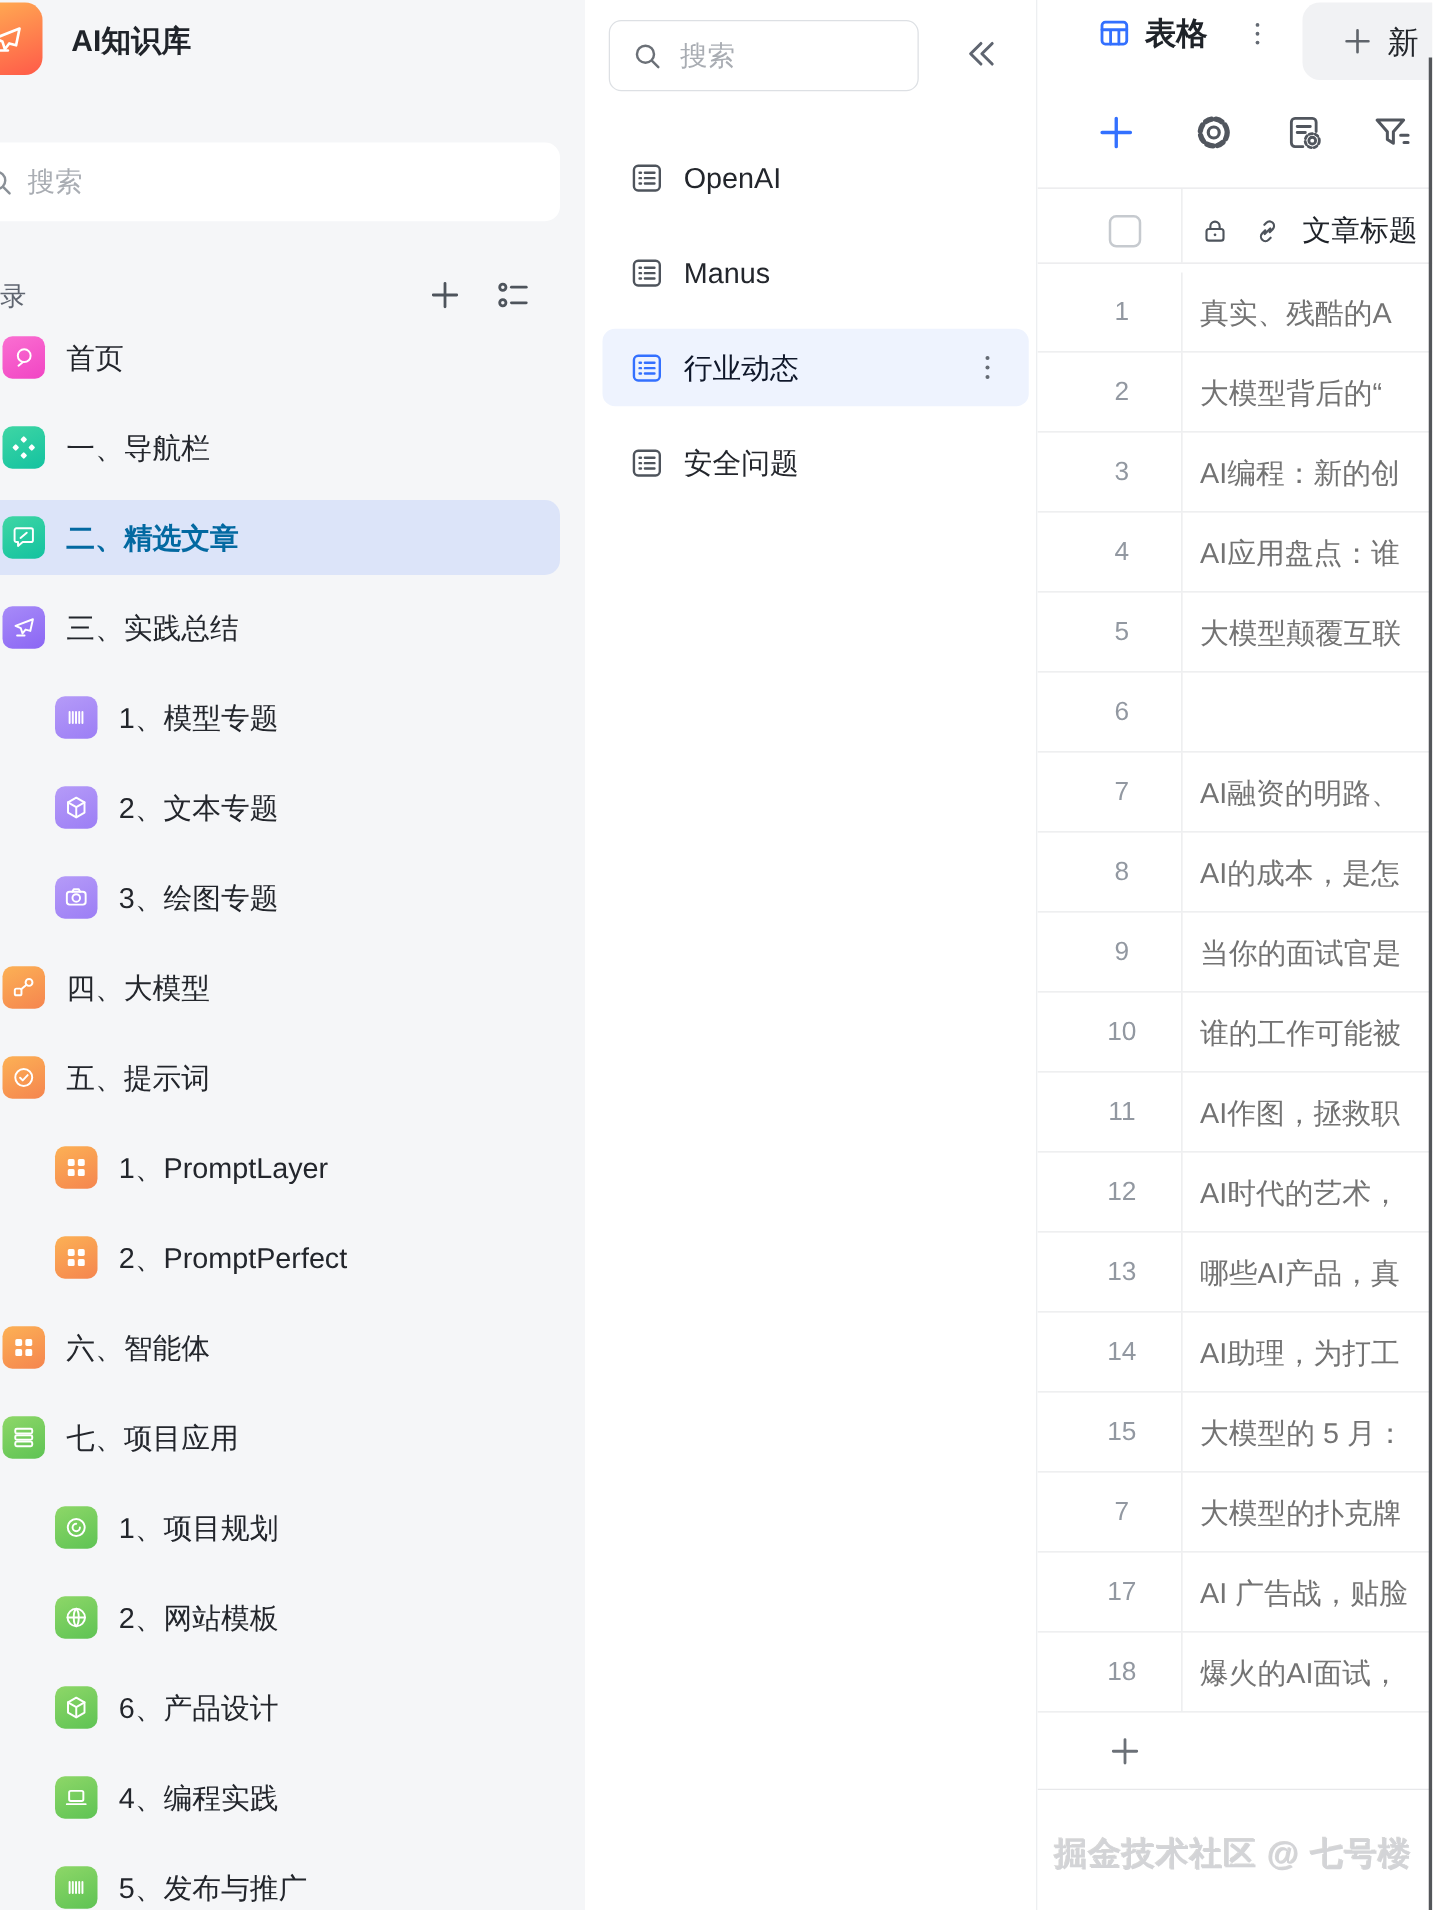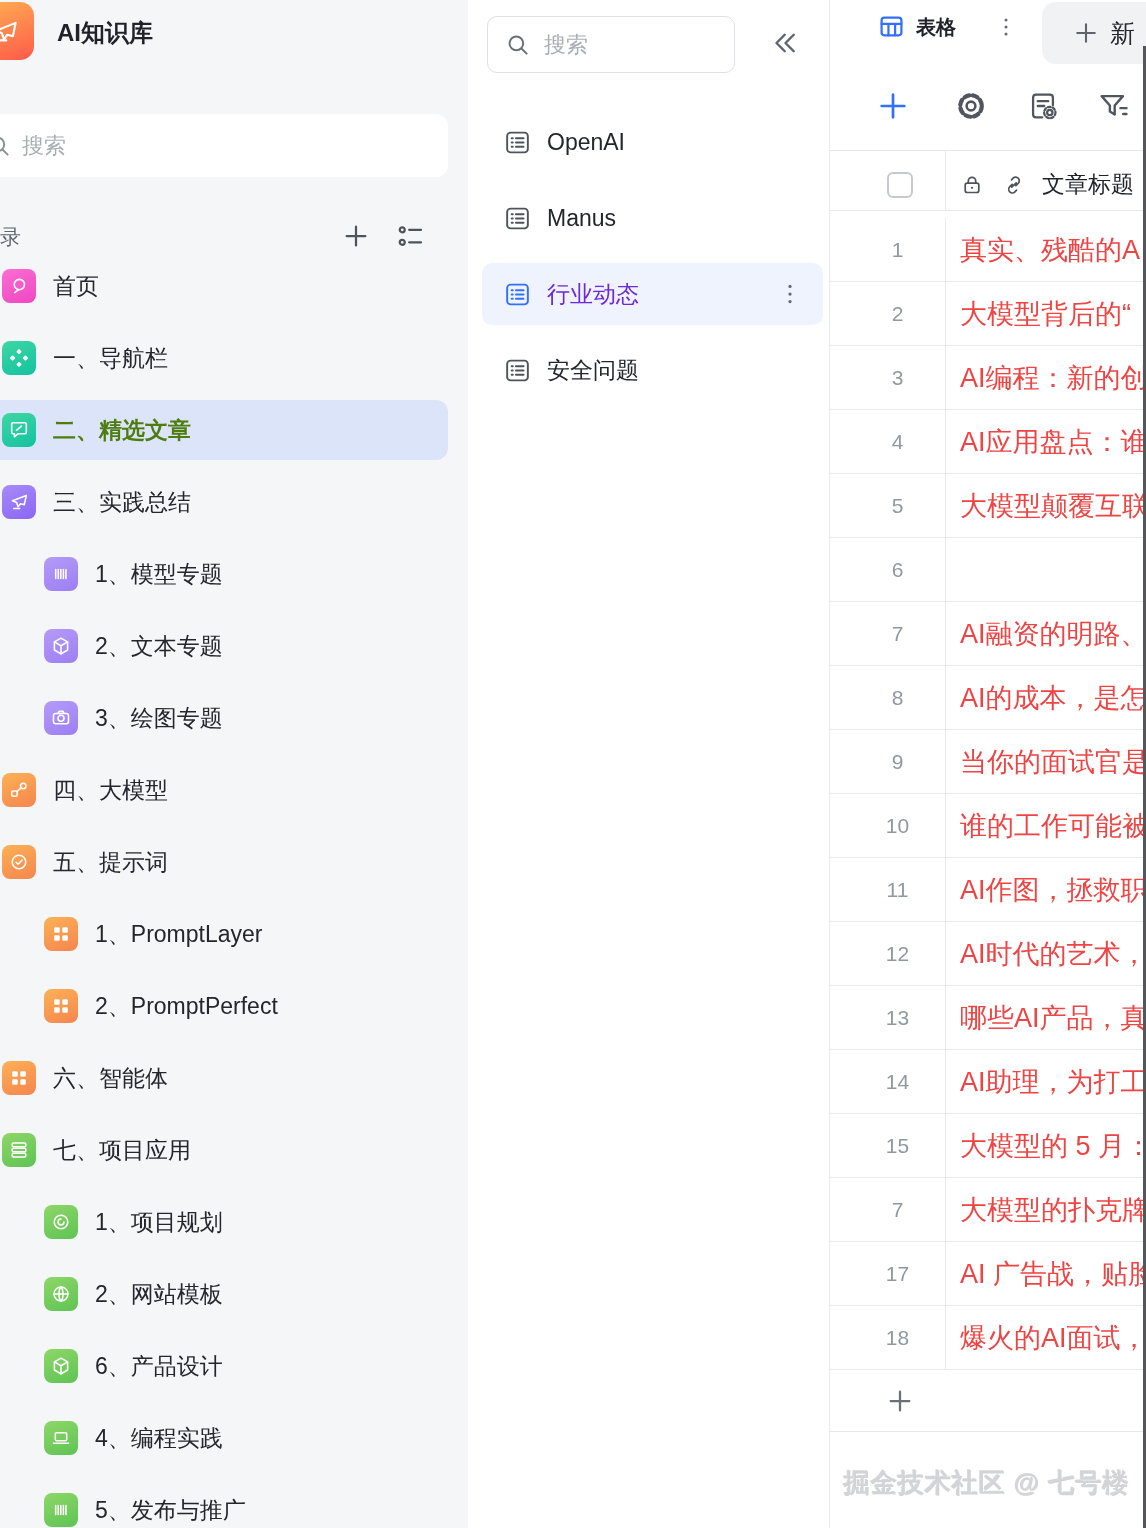--- a/index.html
+++ b/index.html
@@ -28,46 +28,46 @@
   .sec-cfg { position:absolute; left:396px; top:3px; width:30px; height:30px; color:#4e545c; }
   .nav { position:absolute; left:0; top:256px; width:468px; }
   .nav-item { position:relative; margin-left:-28px; width:476px; height:60px; margin-bottom:12px;
               border-radius:12px; display:flex; align-items:center; padding-left:30px; }
   .nav-item.indent { padding-left:72px; }
   .nav-item.selected { background:#dce4f9; }
   .tile { width:34px; height:34px; border-radius:8px; flex:0 0 34px;
           display:flex; align-items:center; justify-content:center; color:#fff; }
   .tile svg { width:22px; height:22px; }
   .nav-label { margin-left:17px; font-size:23px; color:#23262c; white-space:nowrap; }
-  .nav-item.selected .nav-label { color:#4d7c0f; font-weight:700; }
+  .nav-item.selected .nav-label { color:#0369a1; font-weight:700; }
 
   
   .mid { position:absolute; left:468px; top:0; width:362px; height:100%;
          background:#fff; border-right:1px solid #e8eaed; }
   .mid-search { position:absolute; left:19px; top:16px; width:248px; height:57px;
                 border:1.5px solid #dde0e4; border-radius:10px; background:#fff; }
   .mid-search .mag { position:absolute; left:17px; top:15px; width:26px; height:26px; color:#6b7077; }
   .mid-search .ph { position:absolute; left:56px; top:0; line-height:55px; font-size:22px; color:#a9adb3; }
   .collapse { position:absolute; left:298px; top:25px; width:36px; height:36px; color:#5f6570; }
   .doc-list { position:absolute; left:0; top:111px; width:100%; }
   .doc-item { position:relative; height:62px; margin:0 6px 14px 14px; border-radius:10px;
               display:flex; align-items:center; padding-left:22px; color:#4e545c; }
   .doc-item.selected { background:#eef3fe; color:#3370ff; }
   .doc-ic { width:27px; height:27px; flex:0 0 27px; }
   .doc-ic svg { width:27px; height:27px; }
   .doc-label { margin-left:16px; font-size:23px; color:#23262c; white-space:nowrap; }
-  .doc-item.selected .doc-label { color:#6d28d9; font-weight:500; }
+  .doc-item.selected .doc-label { color:#0f172a; font-weight:500; }
   .doc-menu { display:none; position:absolute; right:20px; top:18px; width:26px; height:26px; color:#646a73; }
   .doc-item.has-menu .doc-menu { display:block; }
 
   
   .right { position:absolute; left:830px; top:0; width:316px; height:100%; background:#fff; overflow:hidden; }
   .viewbar { position:absolute; left:0; top:0; width:100%; height:64px; }
   .view-ic { position:absolute; left:48px; top:13px; width:27px; height:27px; color:#3370ff; }
-  .view-label { position:absolute; left:86px; top:0; line-height:54px; font-size:20px; font-weight:600; color:#1f2329; }
+  .view-label { position:absolute; left:86px; top:0; line-height:54px; font-size:25px; font-weight:600; color:#1f2329; }
   .view-menu { position:absolute; left:163px; top:14px; width:26px; height:26px; color:#646a73; }
   .new-view { position:absolute; left:212px; top:2px; width:130px; height:62px; background:#f1f2f4;
               border-radius:14px 0 0 14px; display:flex; align-items:center; padding-left:30px; }
   .nv-plus { width:28px; height:28px; color:#5f646b; }
   .nv-label { margin-left:10px; font-size:25px; color:#23262b; }
   .toolbar { position:absolute; left:0; top:72px; width:100%; height:66px; }
   .tb { position:absolute; top:17px; width:34px; height:34px; color:#51565e; }
   .tb svg { width:34px; height:34px; }
   .tb-plus { left:46px; color:#3370ff; }
   .tb-gear { left:124px; }
@@ -82,21 +82,21 @@
               border:2px solid #c6cacf; border-radius:6px; background:#fff; }
   .h-lock { position:absolute; left:130px; top:22px; width:24px; height:24px; color:#4e545c; }
   .h-link { position:absolute; left:172px; top:22px; width:24px; height:24px; color:#4e545c; }
   .h-title { position:absolute; left:212px; top:0; line-height:66px; font-size:23px; color:#1f2329; white-space:nowrap; }
   .tbody { position:absolute; left:0; top:218px; width:100%; }
   .trow { position:relative; height:64px; border-bottom:1px solid #e9eaec; }
   .cell-num { position:absolute; left:0; top:0; width:135px; text-align:center;
               line-height:64px; font-size:21px; color:#9298a1; }
   .cell-title { position:absolute; left:116px; right:0; top:0; height:100%;
                 line-height:64px; padding-left:14px; white-space:nowrap; overflow:hidden; }
-  .link { font-size:27px; color:#ef4444; cursor:pointer; }
+  .link { font-size:23px; color:#737373; cursor:pointer; }
   .addrow { position:absolute; left:0; top:1370px; width:100%; height:62px; border-bottom:1px solid #e7e8ea; }
   .addrow .plus { position:absolute; left:55px; top:16px; width:30px; height:30px; color:#6b7077; }
   .watermark { position:absolute; left:14px; top:1466px; font-size:26px; font-weight:700;
                color:#d3d4d7; letter-spacing:1px; white-space:nowrap;
                text-shadow:1px 1px 0 #ffffff, -1px -1px 0 rgba(110,110,110,.28); }
   .right-edge { position:absolute; right:0; top:46px; bottom:0; width:3px; background:#53565a; }
 </style>
 </head>
 <body>
 

